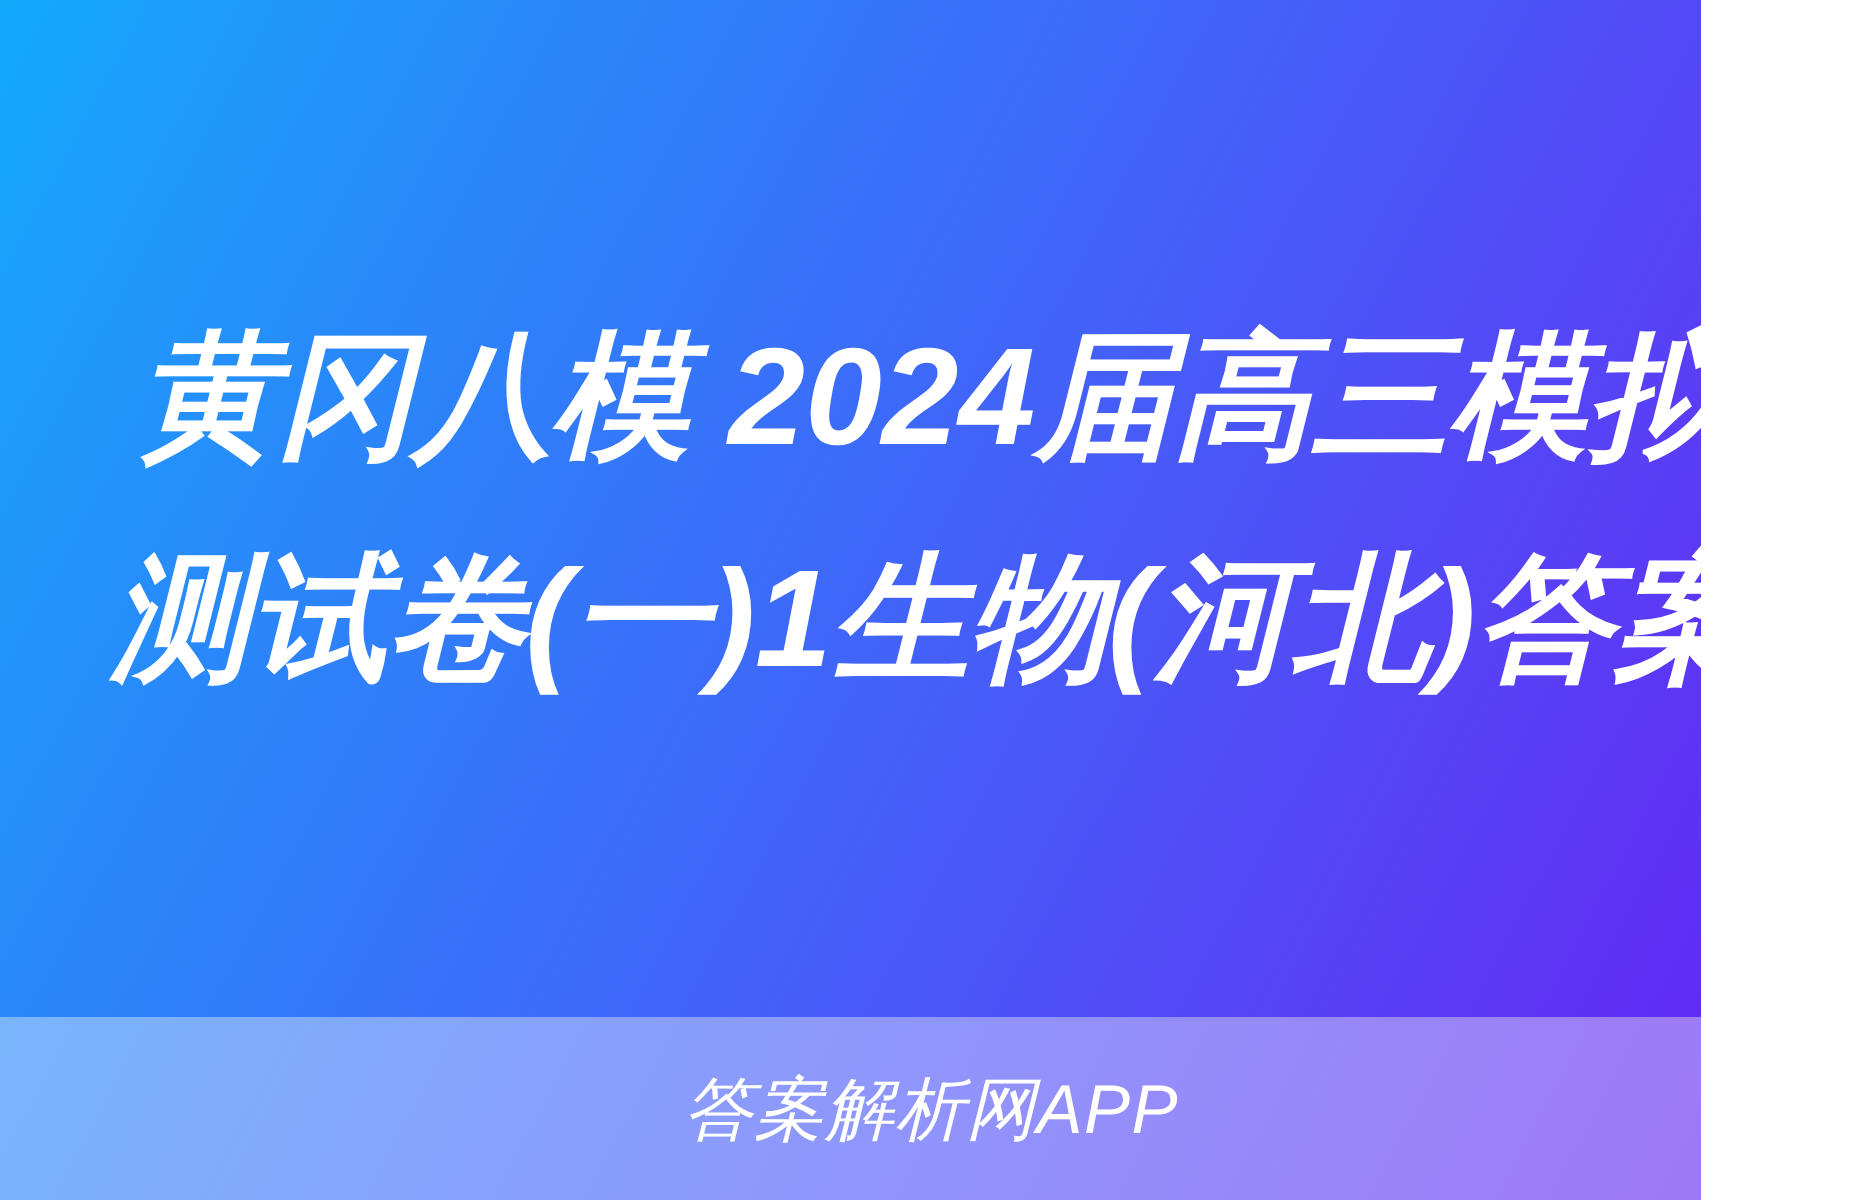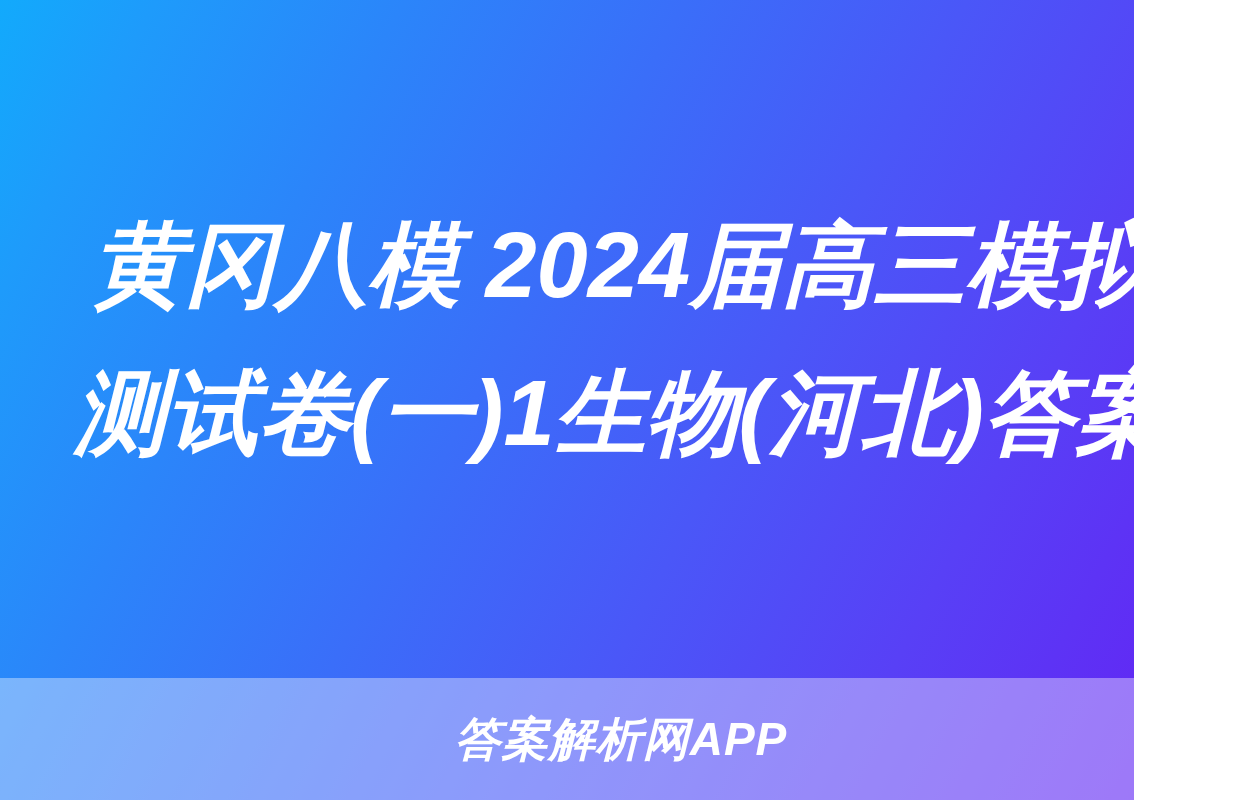--- a/index.html
+++ b/index.html
@@ -63,21 +63,21 @@
     height: 122px;
     background: rgba(255, 255, 255, 0.38);
     display: flex;
     align-items: center;
     justify-content: center;
   }
 
   #watermark {
     color: #ffffff;
     font-size: 46px;
-    font-weight: 700;
+    font-weight: 400;
     font-style: italic;
     letter-spacing: 1px;
     line-height: 1;
     white-space: nowrap;
     font-family: "Liberation Sans", "DejaVu Sans", sans-serif;
   }
 </style>
 </head>
 <body>
 

